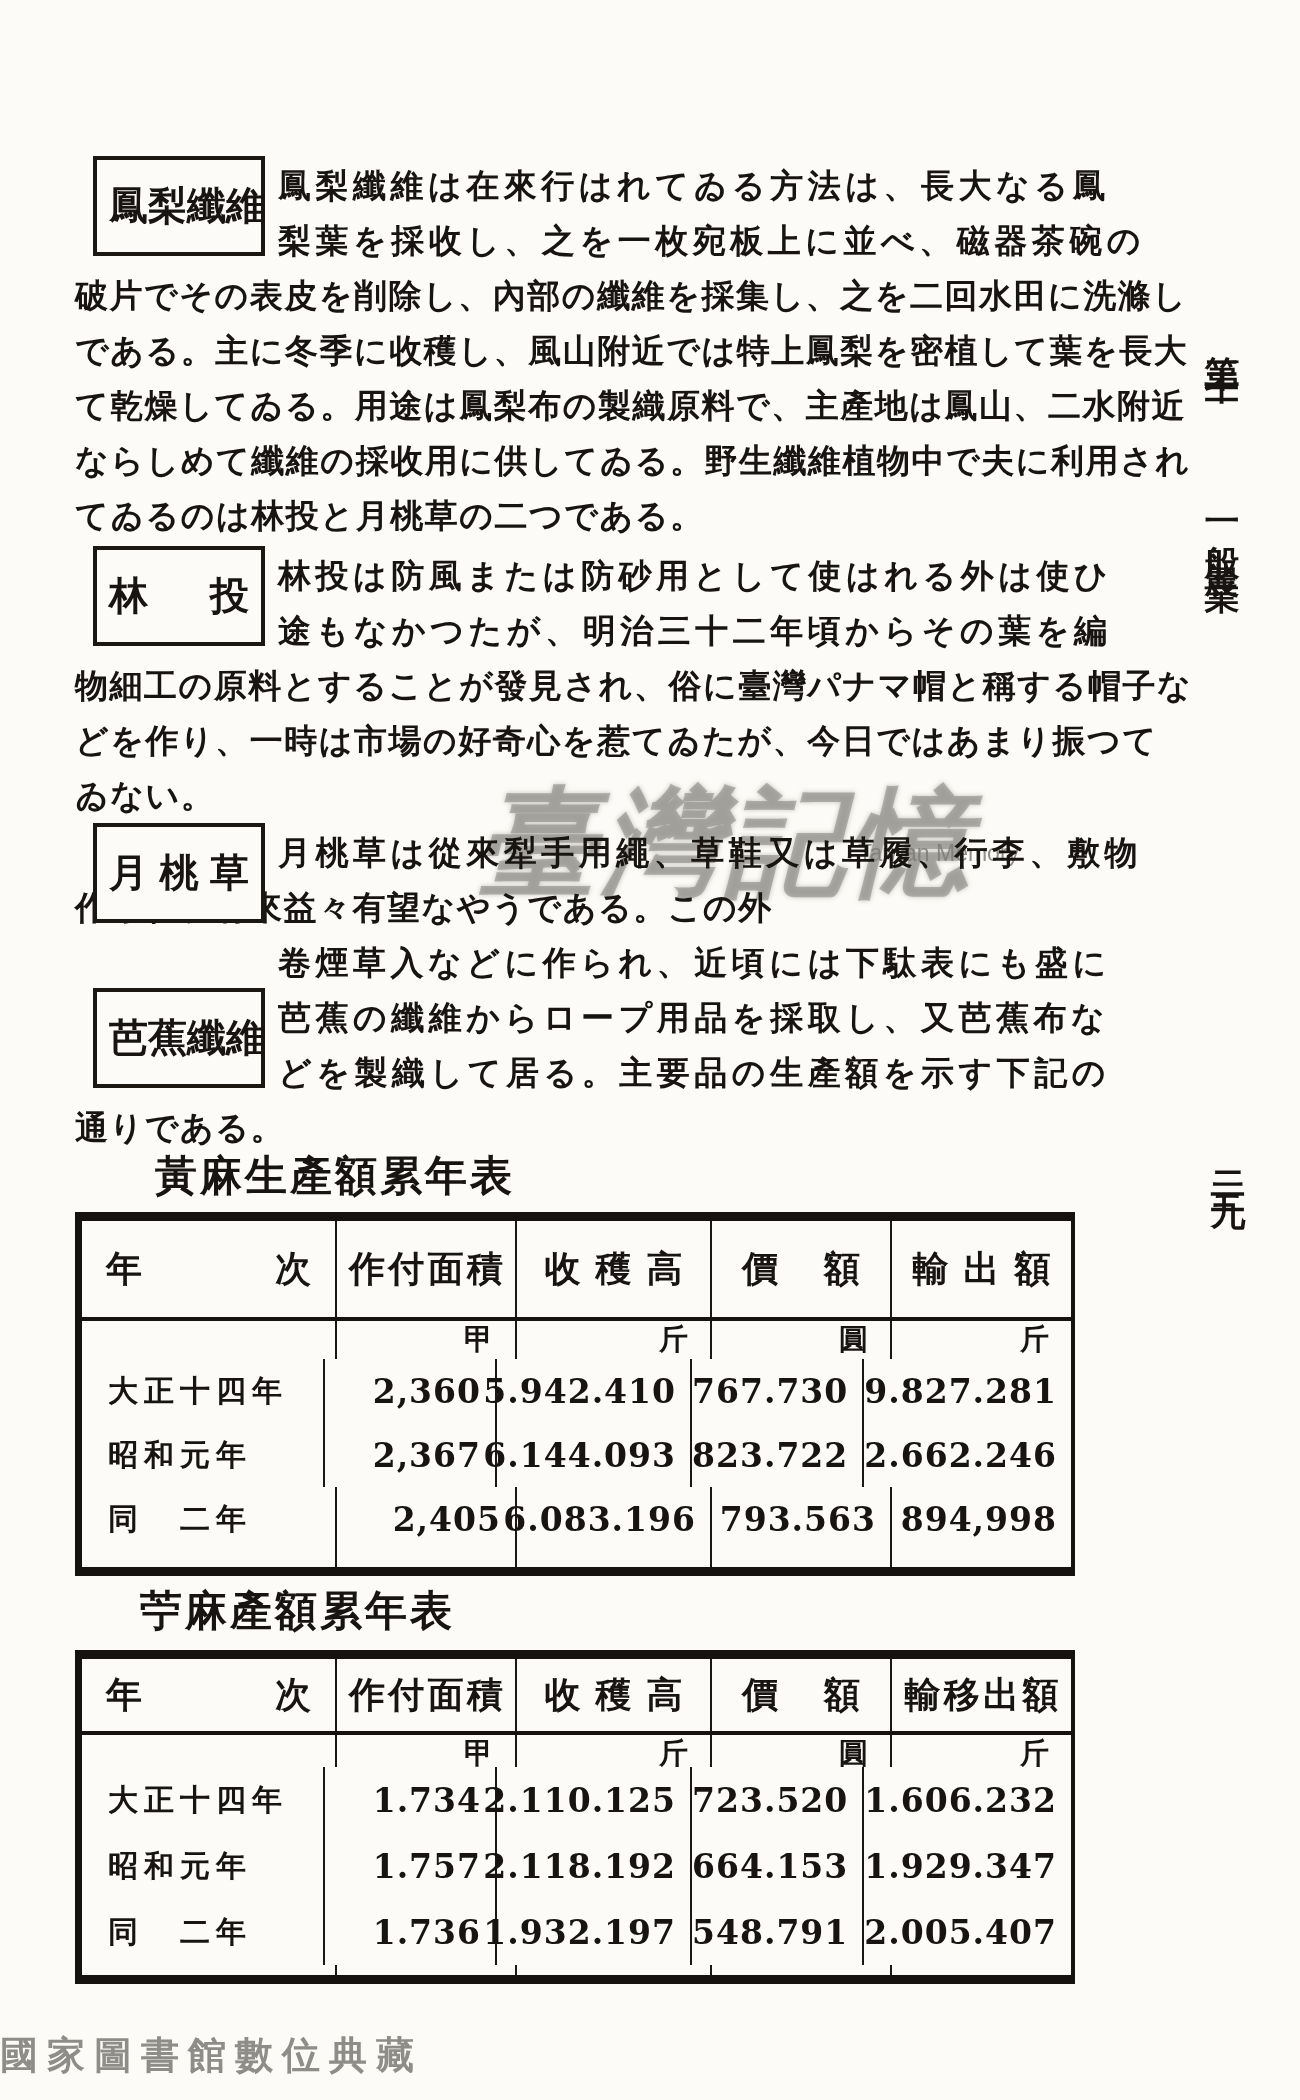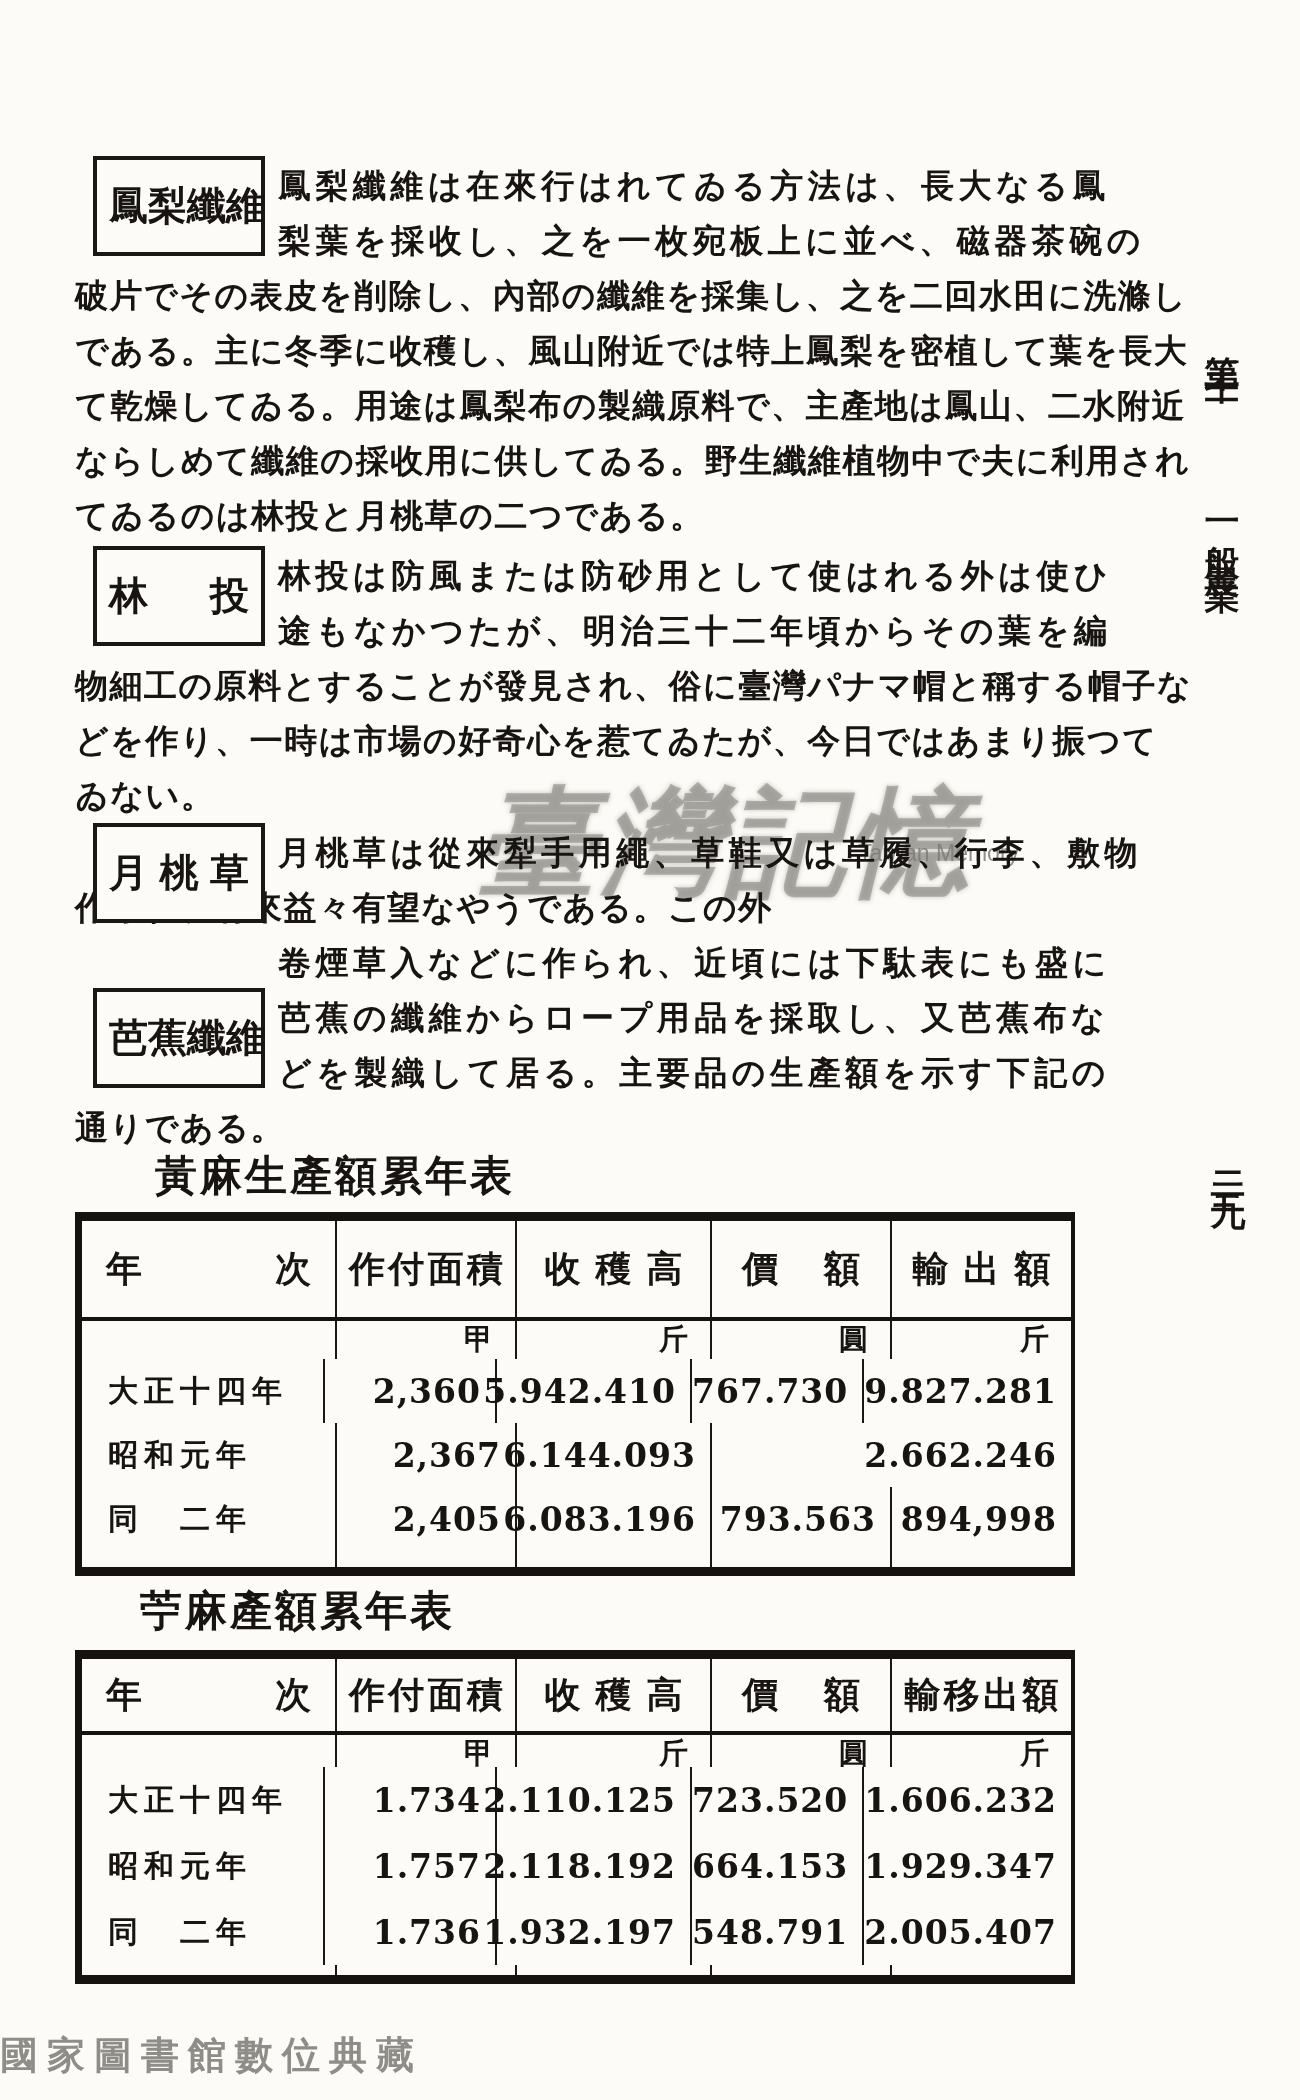--- a/index.html
+++ b/index.html
@@ -204,20 +204,21 @@
         <div class="cell c1 year">大正十四年</div>
         <div class="cell c2 num">2,360</div>
         <div class="cell c3 num">5.942.410</div>
         <div class="cell c4 num">767.730</div>
         <div class="cell c5 num">9.827.281</div>
       </div>
       <div class="trow drow">
         <div class="cell c1 year">昭和元年</div>
         <div class="cell c2 num">2,367</div>
         <div class="cell c3 num">6.144.093</div>
+        <div class="cell c4 num">823.722</div>
         <div class="cell c5 num">2.662.246</div>
       </div>
       <div class="trow drow">
         <div class="cell c1 year">同　二年</div>
         <div class="cell c2 num">2,405</div>
         <div class="cell c3 num">6.083.196</div>
         <div class="cell c4 num">793.563</div>
         <div class="cell c5 num">894,998</div>
       </div>
       <div class="trow tpad1">

